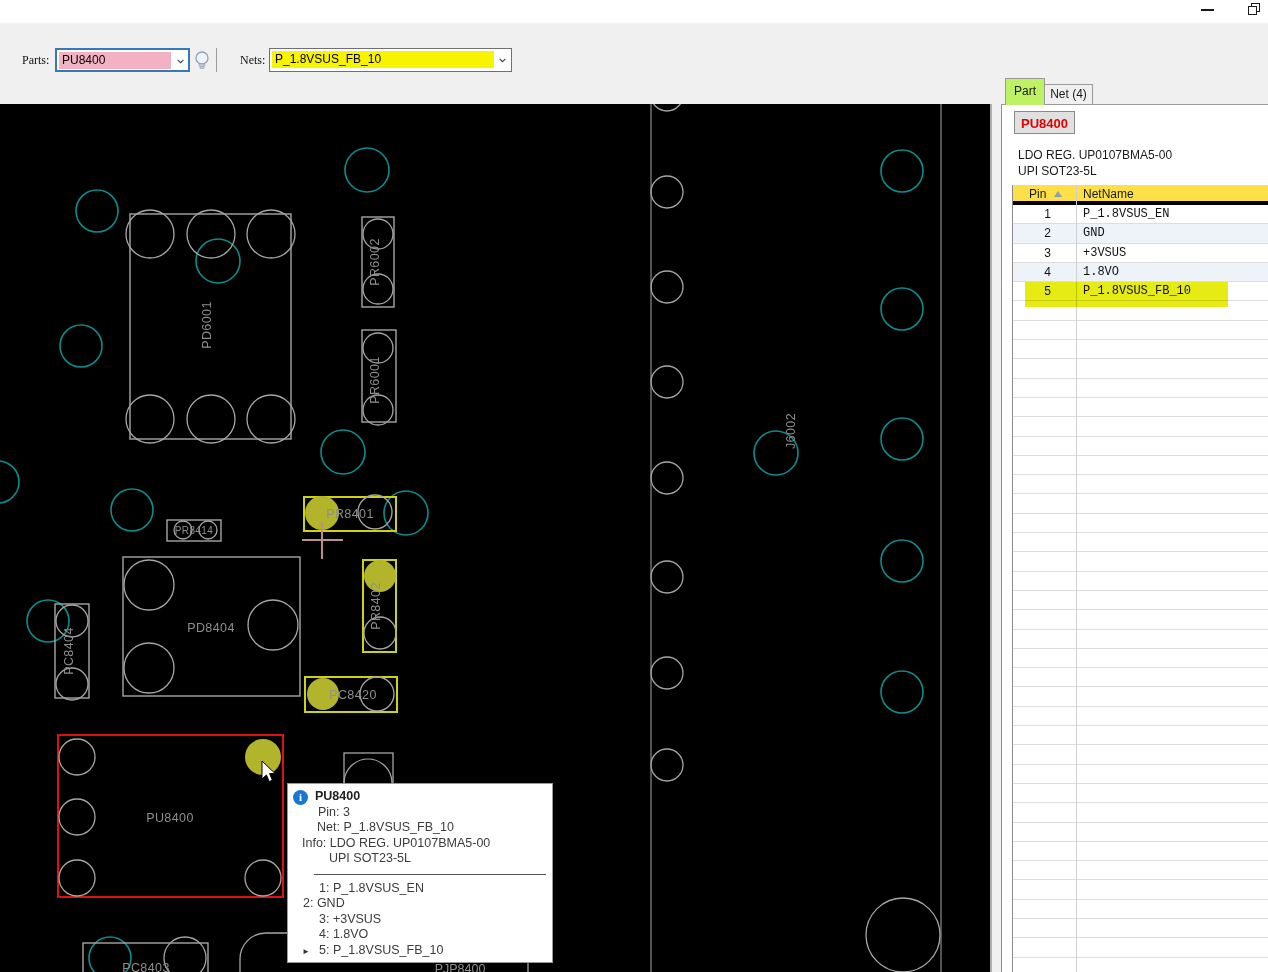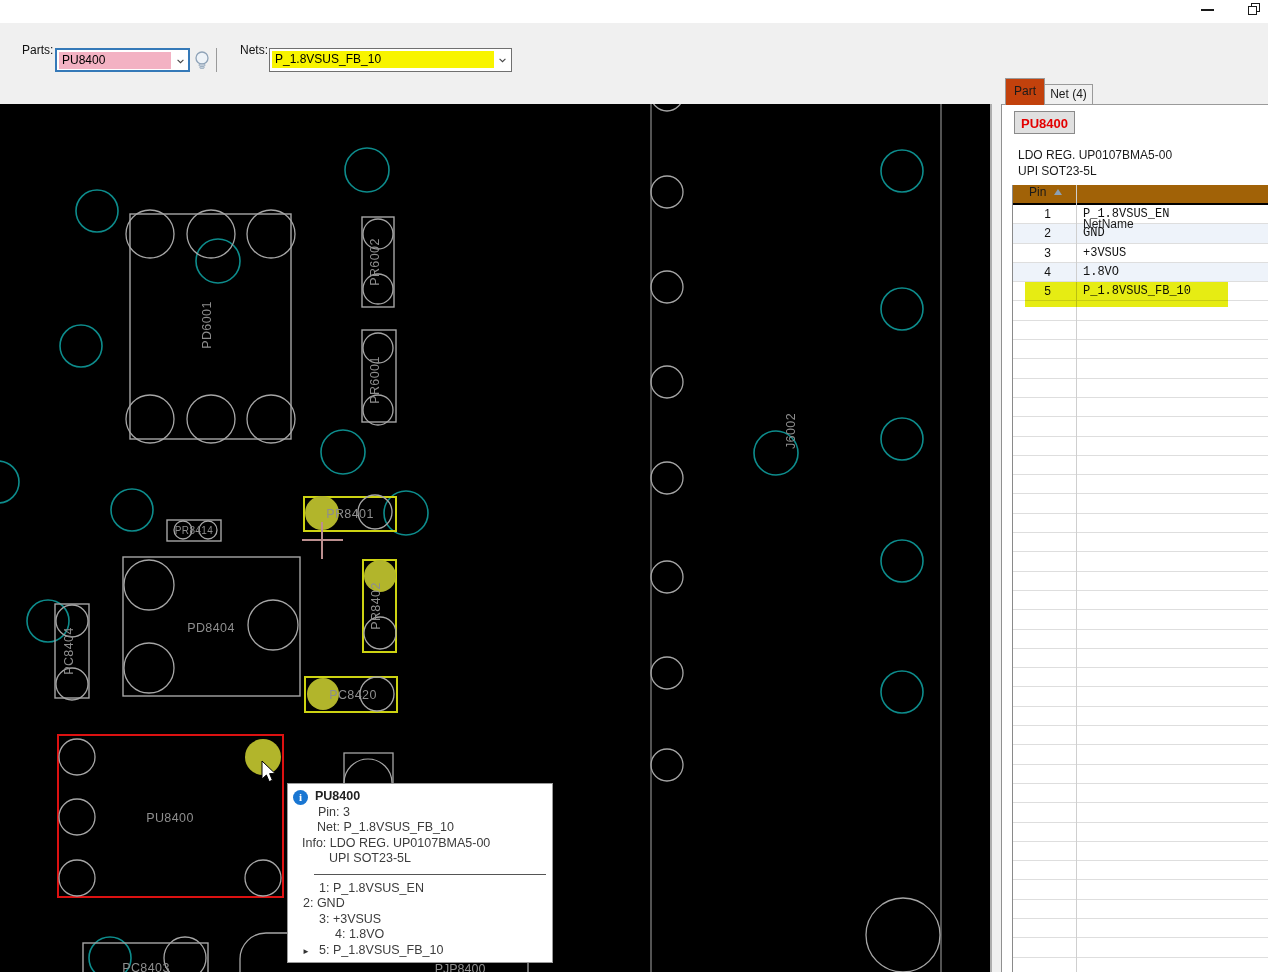--- a/index.html
+++ b/index.html
@@ -10,45 +10,45 @@
   .titlebar { position:absolute; left:0; top:0; width:1268px; height:23px; background:#ffffff; }
   .win-btn { position:absolute; top:0; width:30px; height:22px; cursor:default; }
   .min-btn { left:1192px; }
   .min-glyph { position:absolute; left:9px; top:9px; width:13px; height:2px; background:#1a1a1a; }
   .restore-btn { left:1240px; }
   .restore-glyph { position:absolute; left:11px; top:3px; width:9px; height:9px; border:1px solid #1a1a1a; background:#fff; }
   .restore-glyph2 { position:absolute; left:8px; top:6px; width:9px; height:9px; border:1px solid #1a1a1a; background:#fff; }
 
   
   .toolbar { position:absolute; left:0; top:23px; width:1268px; height:81px; background:#f0f0f0; }
-  .tb-label { position:absolute; top:20px; font-size:12px; color:#111; }
+  .tb-label { position:absolute; top:30px; font-size:12px; color:#111;font-family:Liberation Serif, serif; }
   .combo { position:absolute; top:25px; height:24px; background:#fff; }
   .combo-parts { left:55px; width:135px; border:2px solid #3579b8; }
   .combo-nets { left:269px; width:243px; border:1px solid #707070; }
   .combo-sel { position:absolute; left:2px; top:2px; height:17px; font-size:12px; color:#000; padding:1px 0 0 3px; white-space:nowrap; overflow:hidden; }
   .chevron { position:absolute; top:9px; width:9px; height:5px; }
   .sep { position:absolute; left:216px; top:25px; width:1px; height:24px; background:#9a9a9a; }
 
   
   .canvas-edge { position:absolute; left:990px; top:104px; width:2px; height:868px; background:#aeaeae; }
   .right-bg { position:absolute; left:992px; top:104px; width:276px; height:868px; background:#f0f0f0; }
   .panel-divider { position:absolute; left:1001px; top:104px; width:1px; height:868px; background:#909090; }
   .panel-content { position:absolute; left:1002px; top:104px; width:266px; height:868px; background:#ffffff; border-top:1px solid #9a9a9a; }
   .tab { position:absolute; font-size:12px; color:#1a1a1a; text-align:center; cursor:default; }
-  .tab-active { left:1005px; top:78px; width:40px; height:27px; background:#c2410c; border:1px solid #9a9a9a; border-bottom:none; z-index:3; padding-top:5px; }
+  .tab-active { left:1005px; top:78px; width:40px; height:27px; background:#bef264; border:1px solid #9a9a9a; border-bottom:none; z-index:3; padding-top:5px; }
   .tab-idle { left:1045px; top:84px; width:48px; height:20px; background:#f0f0f0; border-top:1px solid #9a9a9a; border-right:1px solid #9a9a9a; padding-top:2px; z-index:2; }
 
   .part-badge { position:absolute; left:1014px; top:111px; width:61px; height:23px; background:#e0e0e0; border:1px solid #8a8a8a; color:#e30000; font-weight:bold; font-size:13px; text-align:center; padding-top:4px; z-index:4; }
   .part-desc { position:absolute; left:1018px; width:246px; font-size:12px; color:#1a1a1a; z-index:4; }
 
   
   .tbl-leftline { position:absolute; left:1012px; top:185px; width:1px; height:787px; background:#8a8a8a; z-index:5; }
   .tbl-colline  { position:absolute; left:1076px; top:185px; width:1px; height:787px; background:#cfcfcf; z-index:5; }
   .tbl { position:absolute; left:1013px; top:185px; width:255px; height:787px; z-index:4; }
-  .tbl-header { height:20px; border-bottom:2px solid #000000; background:#a16207; font-size:12px; color:#1a1a1a; display:flex; align-items:flex-start; }
+  .tbl-header { height:20px; border-bottom:4px solid #000000; background:#fde047; font-size:12px; color:#1a1a1a; display:flex; align-items:flex-end; }
   .th-pin { width:64px; padding-left:16px; display:flex; align-items:center; }
   .sort-tri { width:0; height:0; border-left:4px solid transparent; border-right:4px solid transparent; border-bottom:6px solid #8ba0b5; margin-left:8px; }
   .th-net { padding-left:6px;margin-top:32px; }
   .tbl-row { display:flex; font-size:12px; color:#111; border-bottom:1px solid #dedede; background:transparent; }
   .tbl-row.alt { background:#eef3fa; }
   .td-pin { width:64px; text-align:right; padding-right:26px; }
   .td-net { padding-left:6px; white-space:nowrap;font-family:Liberation Mono, monospace; }
   .row-highlight { position:absolute; left:1025px; top:282px; width:203px; height:25px; background:#e6ec13; z-index:6; mix-blend-mode:multiply; }
 
   
@@ -306,18 +306,18 @@
         <div class="tt-line" style="padding-left: 30px;">Pin: 3</div>
         <div class="tt-line" style="padding-left: 29px;">Net: P_1.8VSUS_FB_10</div>
         <div class="tt-line" style="padding-left: 14px;">Info: LDO REG. UP0107BMA5-00</div>
         <div class="tt-line" style="padding-left: 41px;">UPI SOT23-5L</div>
       </div>
     <hr class="tt-hr">
     <div id="tt-pins">
         <div class="tt-pin" style="padding-left: 31px;">1: P_1.8VSUS_EN</div>
         <div class="tt-pin" style="padding-left: 15px;">2: GND</div>
         <div class="tt-pin" style="padding-left: 31px;">3: +3VSUS</div>
-        <div class="tt-pin" style="padding-left: 47px;">4: 1.8VO</div>
+        <div class="tt-pin" style="padding-left: 31px;">4: 1.8VO</div>
         <div class="tt-pin" style="padding-left: 31px;"><span class="tt-marker">►</span>5: P_1.8VSUS_FB_10</div>
       </div>
   </div>
 
 </div>
 
 </body></html>

